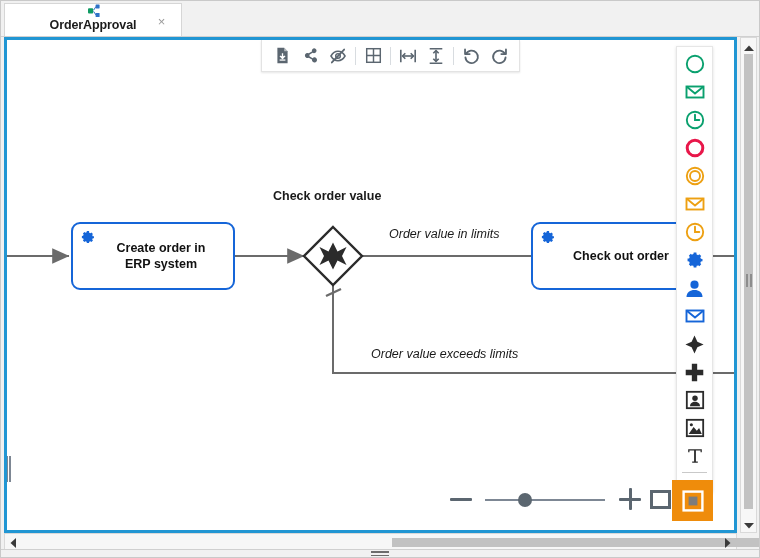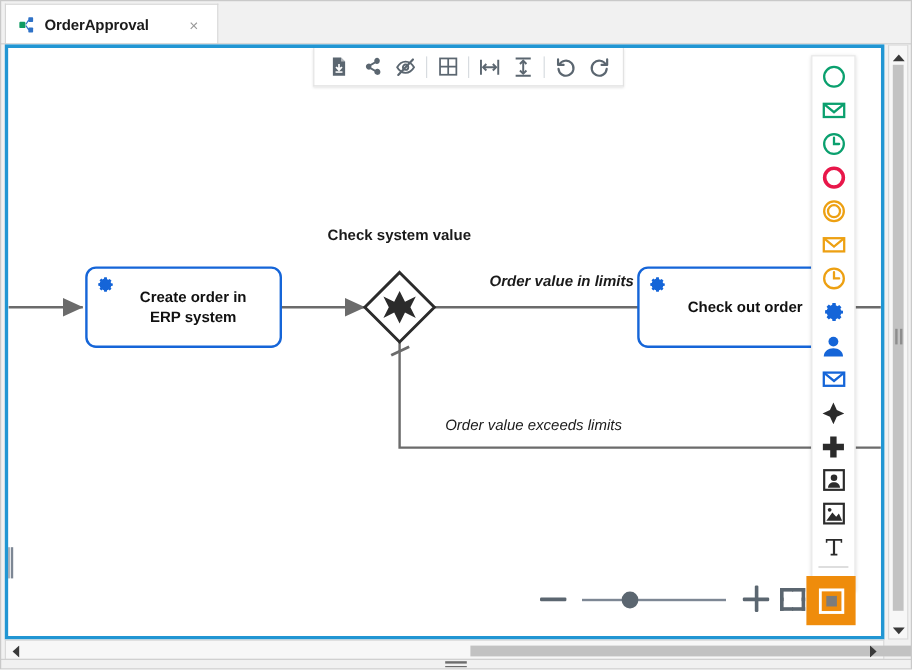--- a/index.html
+++ b/index.html
@@ -11,21 +11,21 @@
     -webkit-font-smoothing:antialiased;
   }
   #app{position:relative;width:760px;height:558px;background:#f1f1f1;}
 
   
   .tabbar{position:absolute;left:0;top:0;width:760px;height:37px;background:#f1f1f1;}
   .tabbar .underline{position:absolute;left:0;bottom:0;width:760px;height:1px;background:#d0d0d0;}
   .tab{
     position:absolute;left:4px;top:3px;width:178px;height:34px;
     background:#ffffff;border:1px solid #d6d6d6;border-bottom:none;
-    display:flex;align-items:center;box-sizing:border-box;
+    display:flex;align-items:center;box-sizing:border-box;flex-direction:column;
   }
   .tab-icon{width:14px;height:14px;margin-left:11px;margin-right:7px;position:relative;flex:0 0 auto;}
   .tab-title{font-size:12.5px;font-weight:bold;color:#1b1b1b;letter-spacing:-.1px;white-space:nowrap;}
   .tab-close{
     position:absolute;right:13px;top:50%;transform:translateY(-50%);
     width:13px;height:13px;color:#9a9a9a;font-size:13px;line-height:13px;
     text-align:center;cursor:pointer;font-family:"Liberation Sans",sans-serif;
   }
 
   
@@ -173,23 +173,23 @@
         <path d="M319,256 L334,249" stroke="#6b6b6b" stroke-width="2.4" fill="none"></path>
 
         <path d="M686,216 L733,216" stroke="#6b6b6b" stroke-width="2" fill="none"></path>
 
         <g>
           <path d="M326,187 L355,216 L326,245 L297,216 Z" fill="#ffffff" stroke="#2b2b2b" stroke-width="2.4"></path>
           <path d="M326,202.5 L330.5,211.5 L339.5,207 L335,216 L339.5,225 L330.5,220.5 L326,229.5 L321.5,220.5 L312.5,225 L317,216 L312.5,207 L321.5,211.5 Z" fill="#2b2b2b"></path>
         </g>
       </svg>
 
-      <div class="dg-label pool-title" style="left:266px;top:149px;">Check system value</div>
-
-      <div class="dg-label flow-label" style="left:401px;top:187px;font-weight:bold;">Order value in limits</div>
+      <div class="dg-label pool-title" style="left:266px;top:149px;">Check order value</div>
+
+      <div class="dg-label flow-label" style="left:382px;top:187px;">Order value in limits</div>
       <div class="dg-label flow-label" style="left:364px;top:307px;text-align:right;">Order value exceeds limits</div>
 
       <div class="task" style="left:524px;top:182px;width:164px;height:68px;">
         <span class="task-gear">
           <svg width="17" height="17" viewBox="0 0 20 20">
             <path fill="#1565d8" d="M10 6.1a3.9 3.9 0 1 0 0 7.8 3.9 3.9 0 0 0 0-7.8zm0 5.8a1.9 1.9 0 1 1 0-3.8 1.9 1.9 0 0 1 0 3.8z"></path>
             <path fill="#1565d8" d="M17.6 8.6l-1.5-.2a6.3 6.3 0 0 0-.6-1.4l.9-1.2-1.8-1.8-1.2.9a6.3 6.3 0 0 0-1.4-.6L11.8 2.4H9.2L9 3.9c-.5.1-1 .3-1.4.6l-1.2-.9-1.8 1.8.9 1.2c-.3.4-.5.9-.6 1.4l-1.5.2v2.6l1.5.2c.1.5.3 1 .6 1.4l-.9 1.2 1.8 1.8 1.2-.9c.4.3.9.5 1.4.6l.2 1.5h2.6l.2-1.5c.5-.1 1-.3 1.4-.6l1.2.9 1.8-1.8-.9-1.2c.3-.4.5-.9.6-1.4l1.5-.2V8.6z"></path>
           </svg>
         </span>
         <span class="task-text">Check out order</span>

